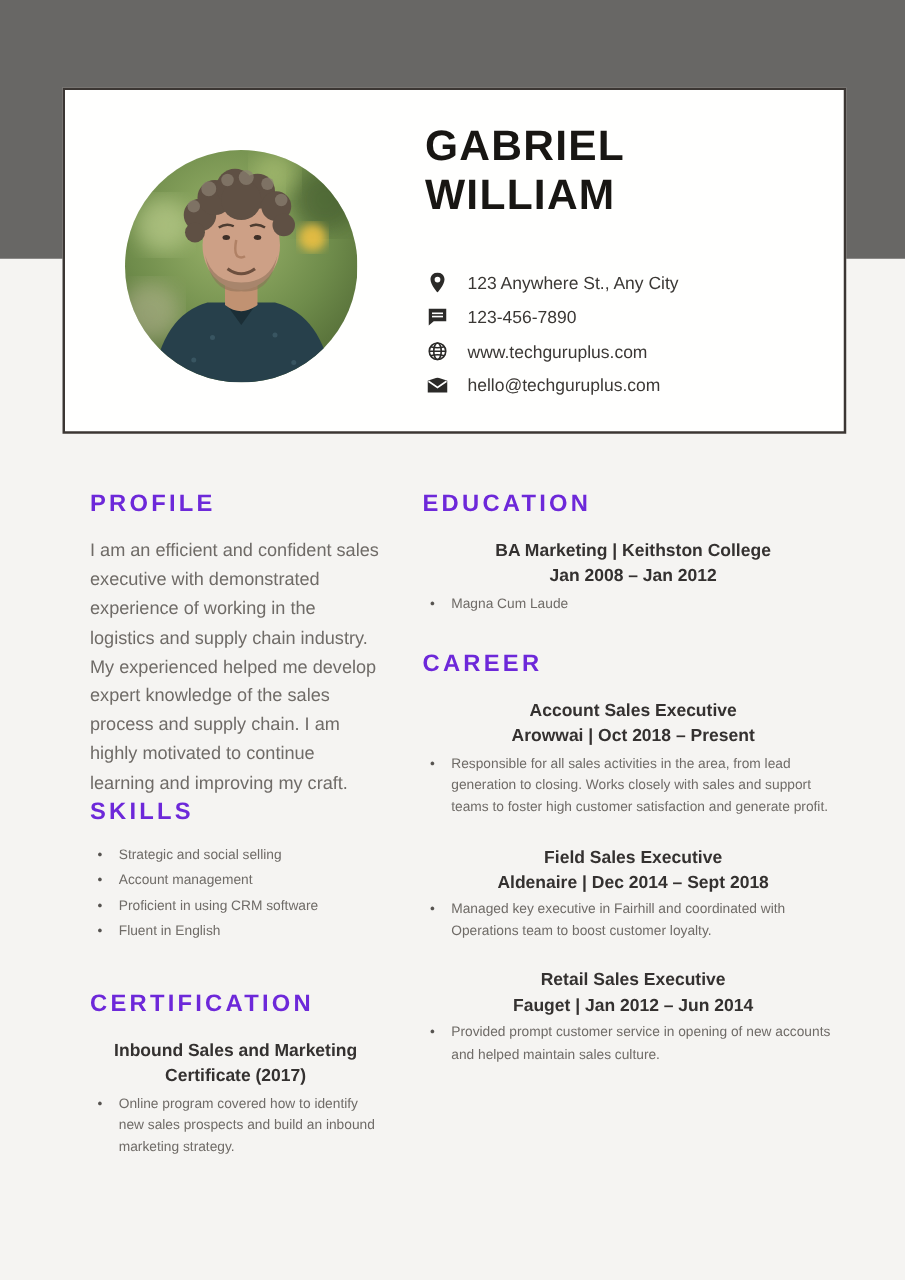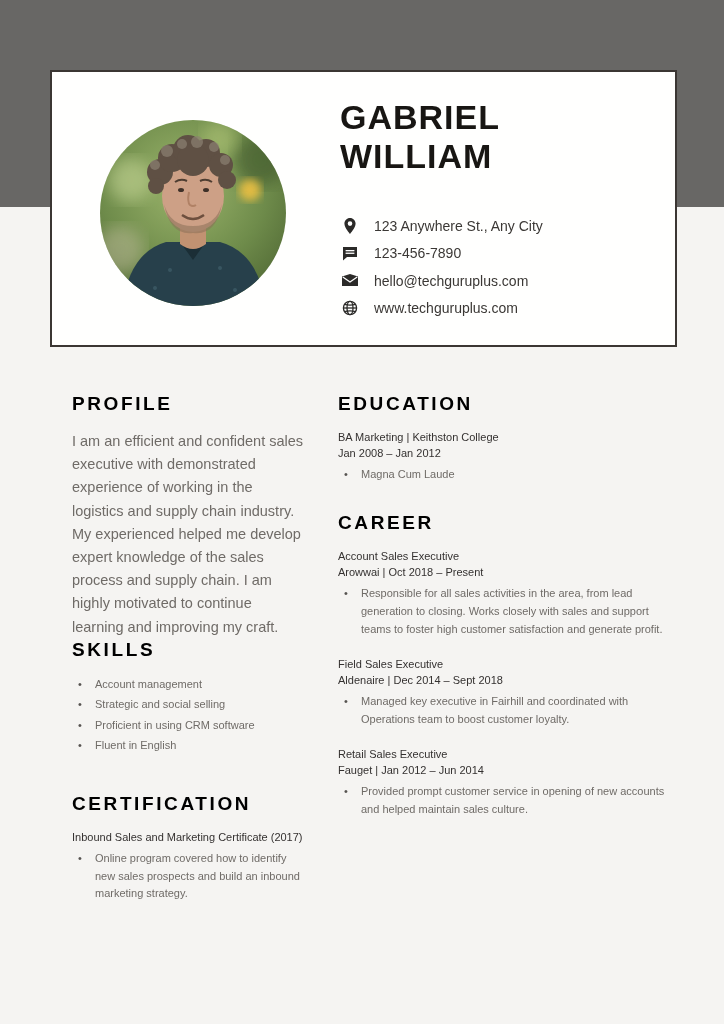--- a/index.html
+++ b/index.html
@@ -40,28 +40,28 @@
   .contact-row .cicon {
     width:16px; height:16px; margin-right:16px; flex:0 0 16px;
     display:flex; align-items:center; justify-content:center;
   }
   .cicon svg { display:block; }
   .col { position:absolute; top:393px; }
   .col-left  { left:72px;  width:233px; }
   .col-right { left:338px; width:337px; }
   h2.sec {
     font-size:19px; font-weight:700; letter-spacing:2.6px;
-    color:#000000; margin:0 0 15px 0;
+    color:#6d28d9; margin:0 0 15px 0;
   }
   p.body-text {
     font-size:14.5px; line-height:1.6; color:#6f6b67;
   }
   .sub-head {
-    font-size:11px; font-weight:400; color:#343129; color:#343130;
-    line-height:1.45; margin:0 0 4px 0;
+    font-size:14px; font-weight:700; color:#343129; color:#343130;
+    line-height:1.45; margin:0 0 4px 0;text-align:center;
   }
   ul.dots { list-style:none; margin:4px 0 0 0; }
   ul.dots li {
     position:relative; padding-left:23px;
     font-size:11px; line-height:1.6; color:#6f6b67;
     margin-bottom:3px;
   }
   ul.dots li::before {
     content:"•"; position:absolute; left:6px; top:0; color:#565350;
   }
@@ -158,50 +158,50 @@
         <svg width="16" height="15" viewBox="0 0 16 15">
             <path fill="#2b2a28" d="M1 1h14v10H5l-4 3.4V1z"></path>
             <rect x="3.6" y="4" width="8.8" height="1.3" fill="#fff"></rect>
             <rect x="3.6" y="6.6" width="8.8" height="1.3" fill="#fff"></rect>
           </svg>
       </span>
       <span>123-456-7890</span>
     </div>
     <div class="contact-row">
       <span class="cicon">
-        <svg width="16" height="13" viewBox="0 0 16 13">
-            <path fill="#2b2a28" d="M0 2.5 8 0 16 2.5 V12 H0 Z"></path>
-            <path d="M0.8 3 L8 8 L15.2 3" stroke="#fff" stroke-width="1.3" fill="none"></path>
-          </svg>
-      </span>
-      <span>hello@techguruplus.com</span>
-    </div>
-    <div class="contact-row">
-      <span class="cicon">
         <svg width="16" height="16" viewBox="0 0 16 16" fill="none" stroke="#2b2a28" stroke-width="1.3">
             <circle cx="8" cy="8" r="6.6"></circle>
             <ellipse cx="8" cy="8" rx="3" ry="6.6"></ellipse>
             <line x1="1.4" y1="8" x2="14.6" y2="8"></line>
             <path d="M2.4 4.4 Q8 6 13.6 4.4 M2.4 11.6 Q8 10 13.6 11.6"></path>
           </svg>
       </span>
       <span>www.techguruplus.com</span>
     </div>
+    <div class="contact-row">
+      <span class="cicon">
+        <svg width="16" height="13" viewBox="0 0 16 13">
+            <path fill="#2b2a28" d="M0 2.5 8 0 16 2.5 V12 H0 Z"></path>
+            <path d="M0.8 3 L8 8 L15.2 3" stroke="#fff" stroke-width="1.3" fill="none"></path>
+          </svg>
+      </span>
+      <span>hello@techguruplus.com</span>
+    </div>
   </div>
 </div>
 
 <div class="col col-left">
 
   <h2 class="sec">PROFILE</h2>
   <p class="body-text">I am an efficient and confident sales executive with demonstrated experience of working in the logistics and supply chain industry. My experienced helped me develop expert knowledge of the sales process and supply chain. I am highly motivated to continue learning and improving my craft.</p>
 
   <h2 class="sec gap-lg">SKILLS</h2>
   <ul class="dots">
+    <li>Strategic and social selling</li>
     <li>Account management</li>
-    <li>Strategic and social selling</li>
     <li>Proficient in using CRM software</li>
     <li>Fluent in English</li>
   </ul>
 
   <h2 class="sec gap-lg" style="margin-top:38px;">CERTIFICATION</h2>
   <div class="entry">
     <div class="sub-head">Inbound Sales and Marketing Certificate (2017)</div>
     <ul class="dots">
       <li>Online program covered how to identify new sales prospects and build an inbound marketing strategy.</li>
     </ul>

